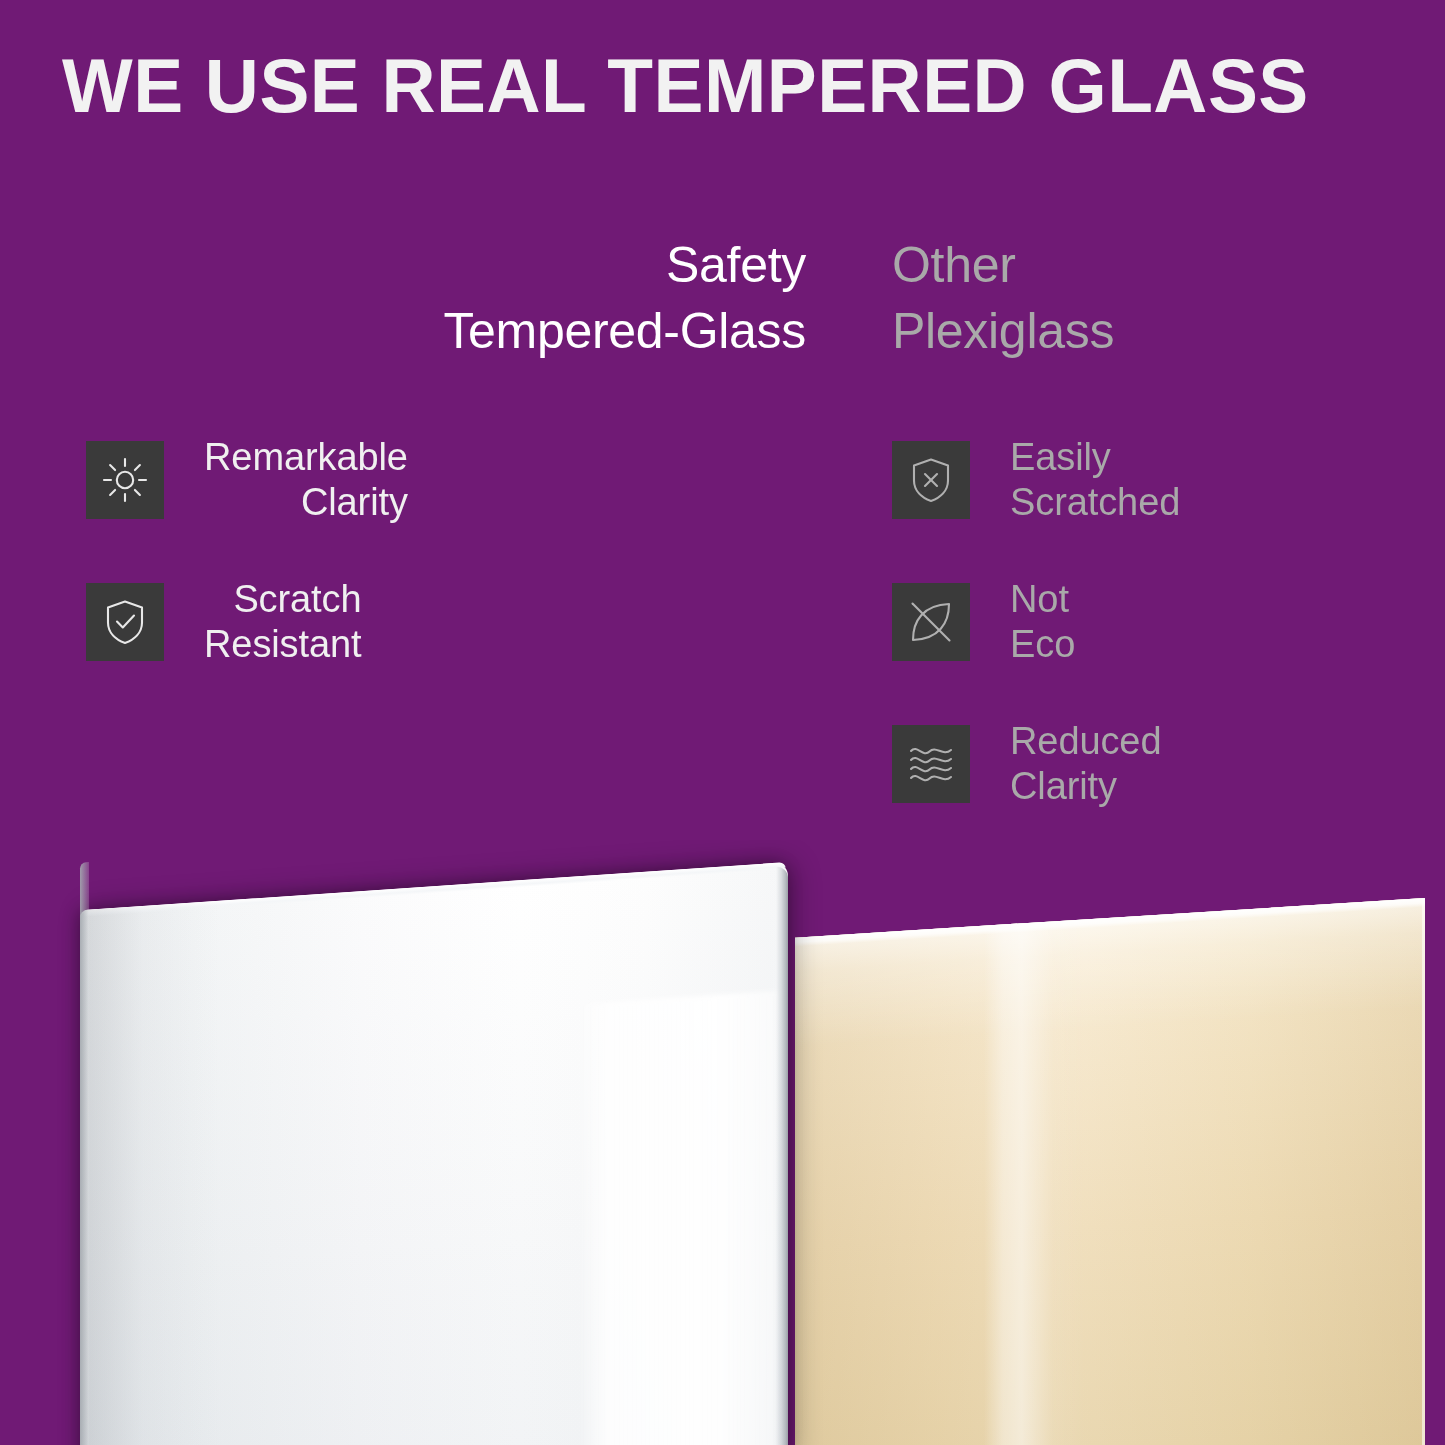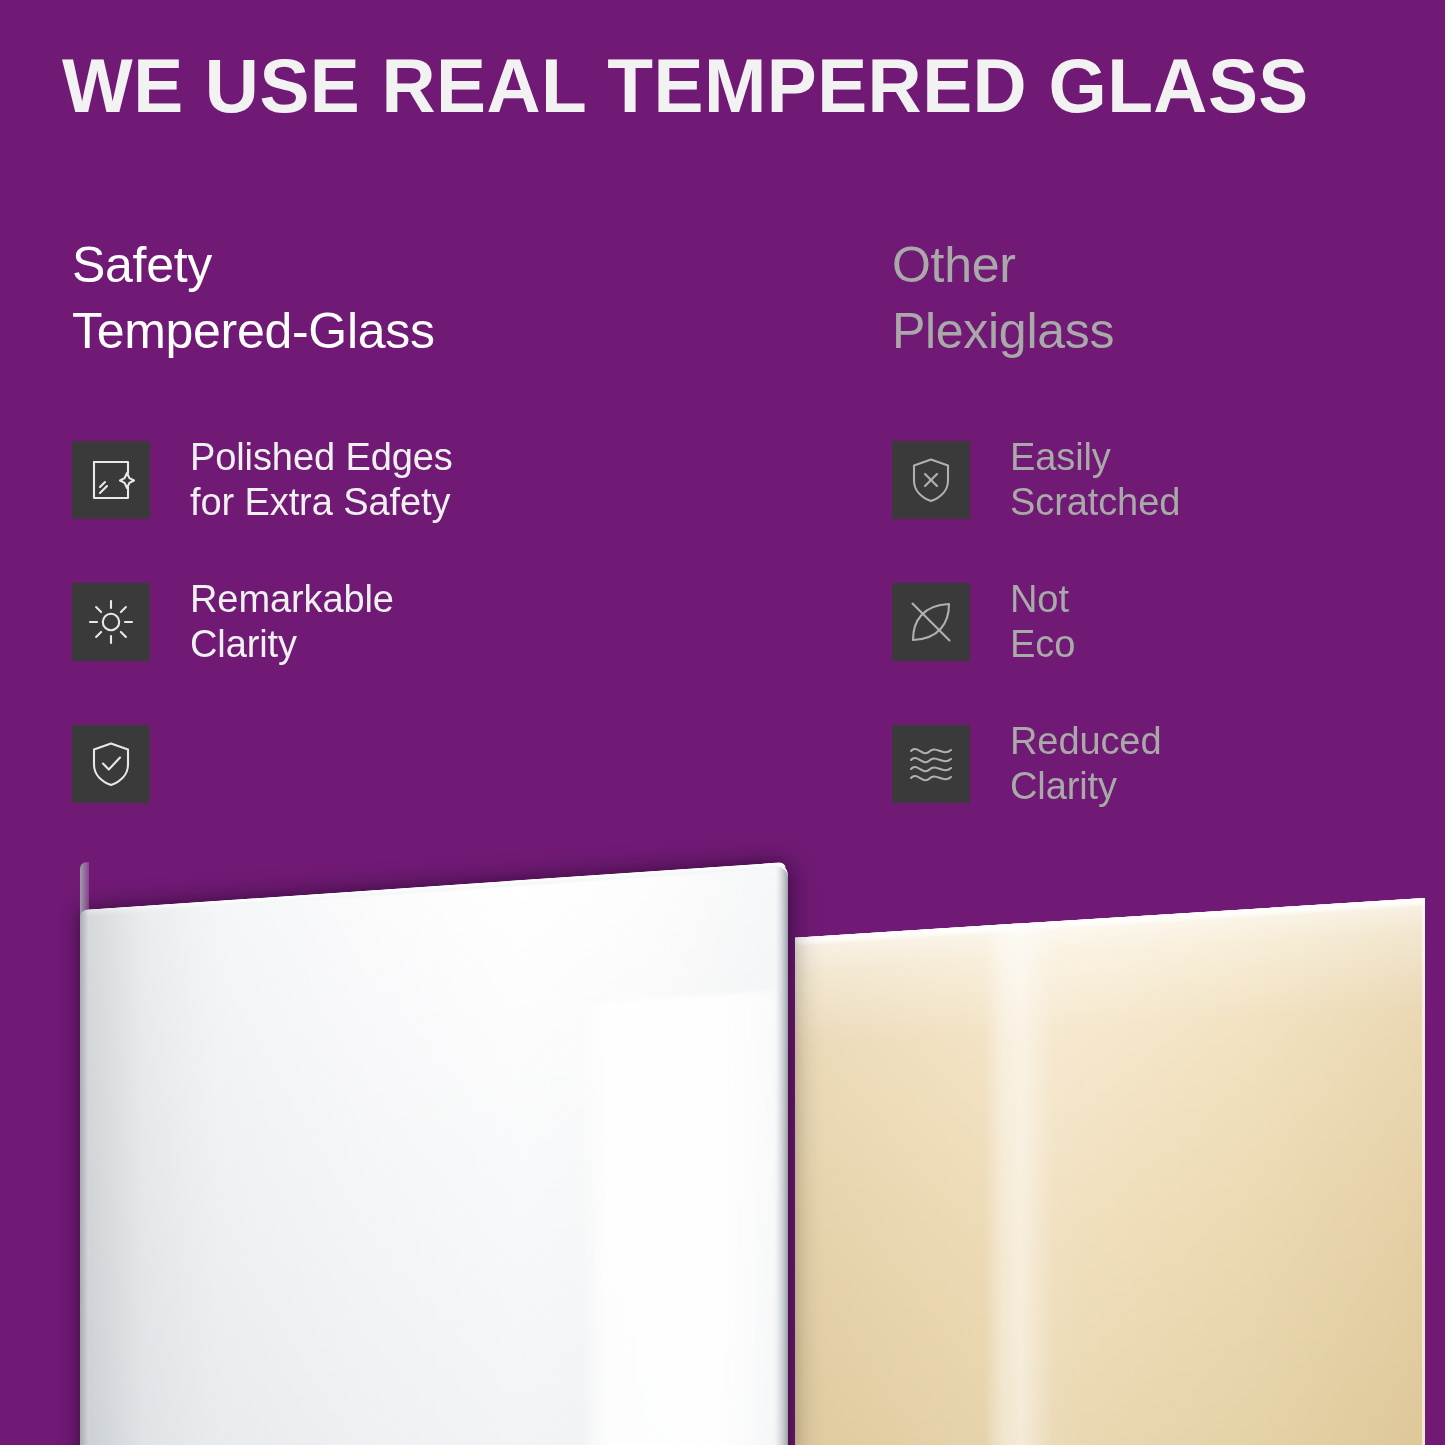--- a/index.html
+++ b/index.html
@@ -48,21 +48,21 @@
     left: 0;
     top: 232px;
     width: 1445px;
     height: 620px;
   }
 
   .column {
     position: absolute;
     top: 0;
   }
-  .column.left  { left: 72px;  width: 720px; }
+  .column.left  { left: 86px;  width: 720px; text-align: right; }
   .column.right { left: 892px; width: 520px; }
 
   .col-title {
     font-size: 50px;
     line-height: 66px;
     font-weight: 400;
     letter-spacing: -0.3px;
     white-space: pre-line;
   }
   .column.left  .col-title { color: #ffffff; }
@@ -276,33 +276,20 @@
   <div class="headline">WE USE REAL TEMPERED GLASS</div>
 
   <div class="columns">
 
     <div class="column left">
       <div class="col-title">Safety
 Tempered-Glass</div>
 
       <div class="features">
 
-        <div class="feature">
-          <span class="icon-tile">
-            <svg width="50" height="50" viewBox="0 0 50 50" fill="none" stroke="#e8e8e8" stroke-width="2.1" stroke-linecap="round" stroke-linejoin="round">
-              <path d="M8 7 H42 V18"></path>
-              <path d="M42 32 V43 H8 V7"></path>
-              <path d="M14 38 L21 31"></path>
-              <path d="M14 32 L19 27"></path>
-              <path d="M41 18 L43.4 23.1 L48 25.5 L43.4 27.9 L41 33 L38.6 27.9 L34 25.5 L38.6 23.1 Z"></path>
-            </svg>
-          </span>
-          <span class="feature-label">Polished Edges
-for Extra Safety</span>
-        </div>
 
         <div class="feature">
           <span class="icon-tile">
             <svg width="50" height="50" viewBox="0 0 50 50" fill="none" stroke="#e8e8e8" stroke-width="2.1" stroke-linecap="round">
               <circle cx="25" cy="25" r="8.2"></circle>
               <path d="M25 4 V11"></path>
                 <path d="M25 39 V46"></path>
               <path d="M4 25 H11"></path>
                 <path d="M39 25 H46"></path>
               <path d="M10.1 10.1 L15.1 15.1"></path>
@@ -315,20 +302,22 @@
 Clarity</span>
         </div>
 
         <div class="feature">
           <span class="icon-tile">
             <svg width="50" height="50" viewBox="0 0 50 50" fill="none" stroke="#e8e8e8" stroke-width="2.1" stroke-linecap="round" stroke-linejoin="round">
               <path d="M25 4.5 L42 10.5 V25.5 C42 35.5 34.5 42.5 25 46 C15.5 42.5 8 35.5 8 25.5 V10.5 Z"></path>
               <path d="M17 24.5 L22.8 30.5 L34 18.5"></path>
             </svg>
           </span>
+          <span class="feature-label">Scratch
+Resistant</span>
         </div>
 
       </div>
     </div>
 
     <div class="column right">
       <div class="col-title">Other
 Plexiglass</div>
 
       <div class="features">

